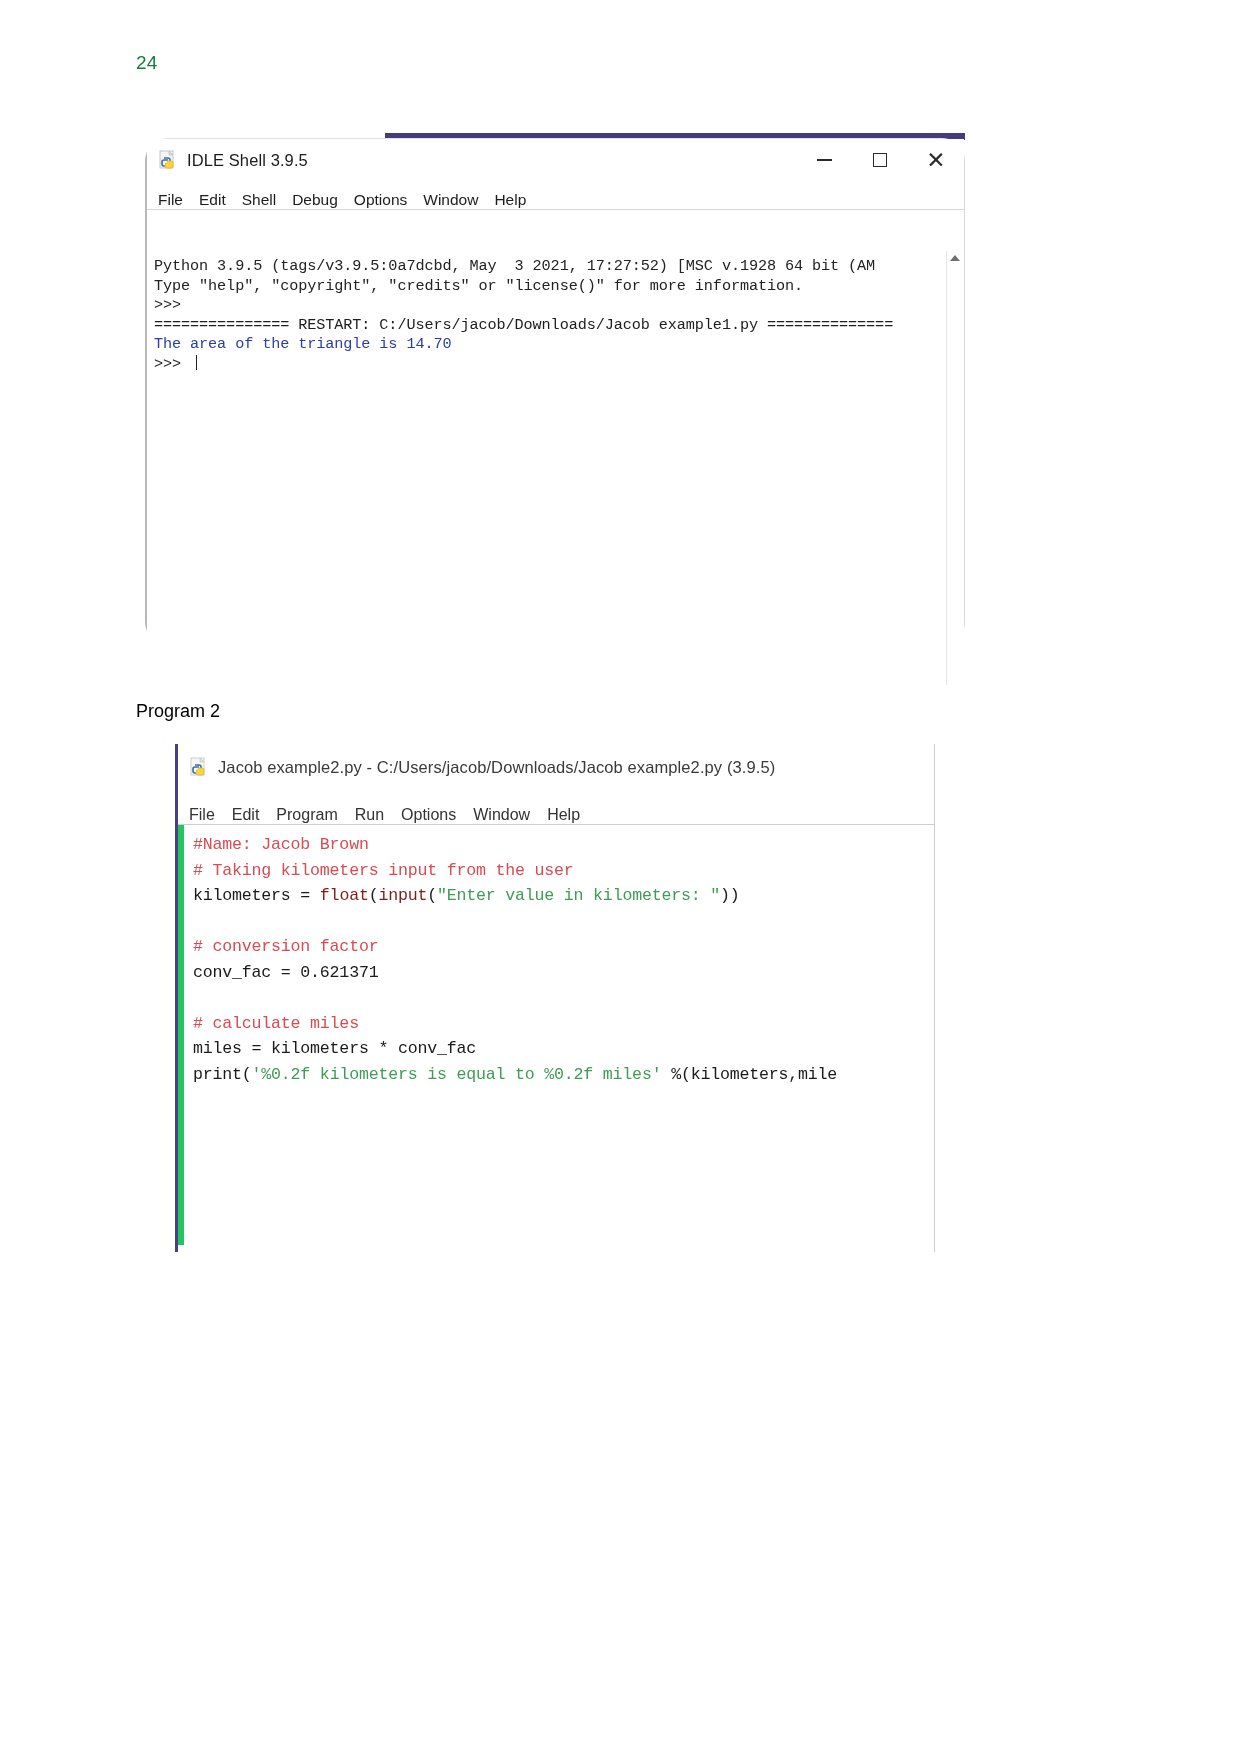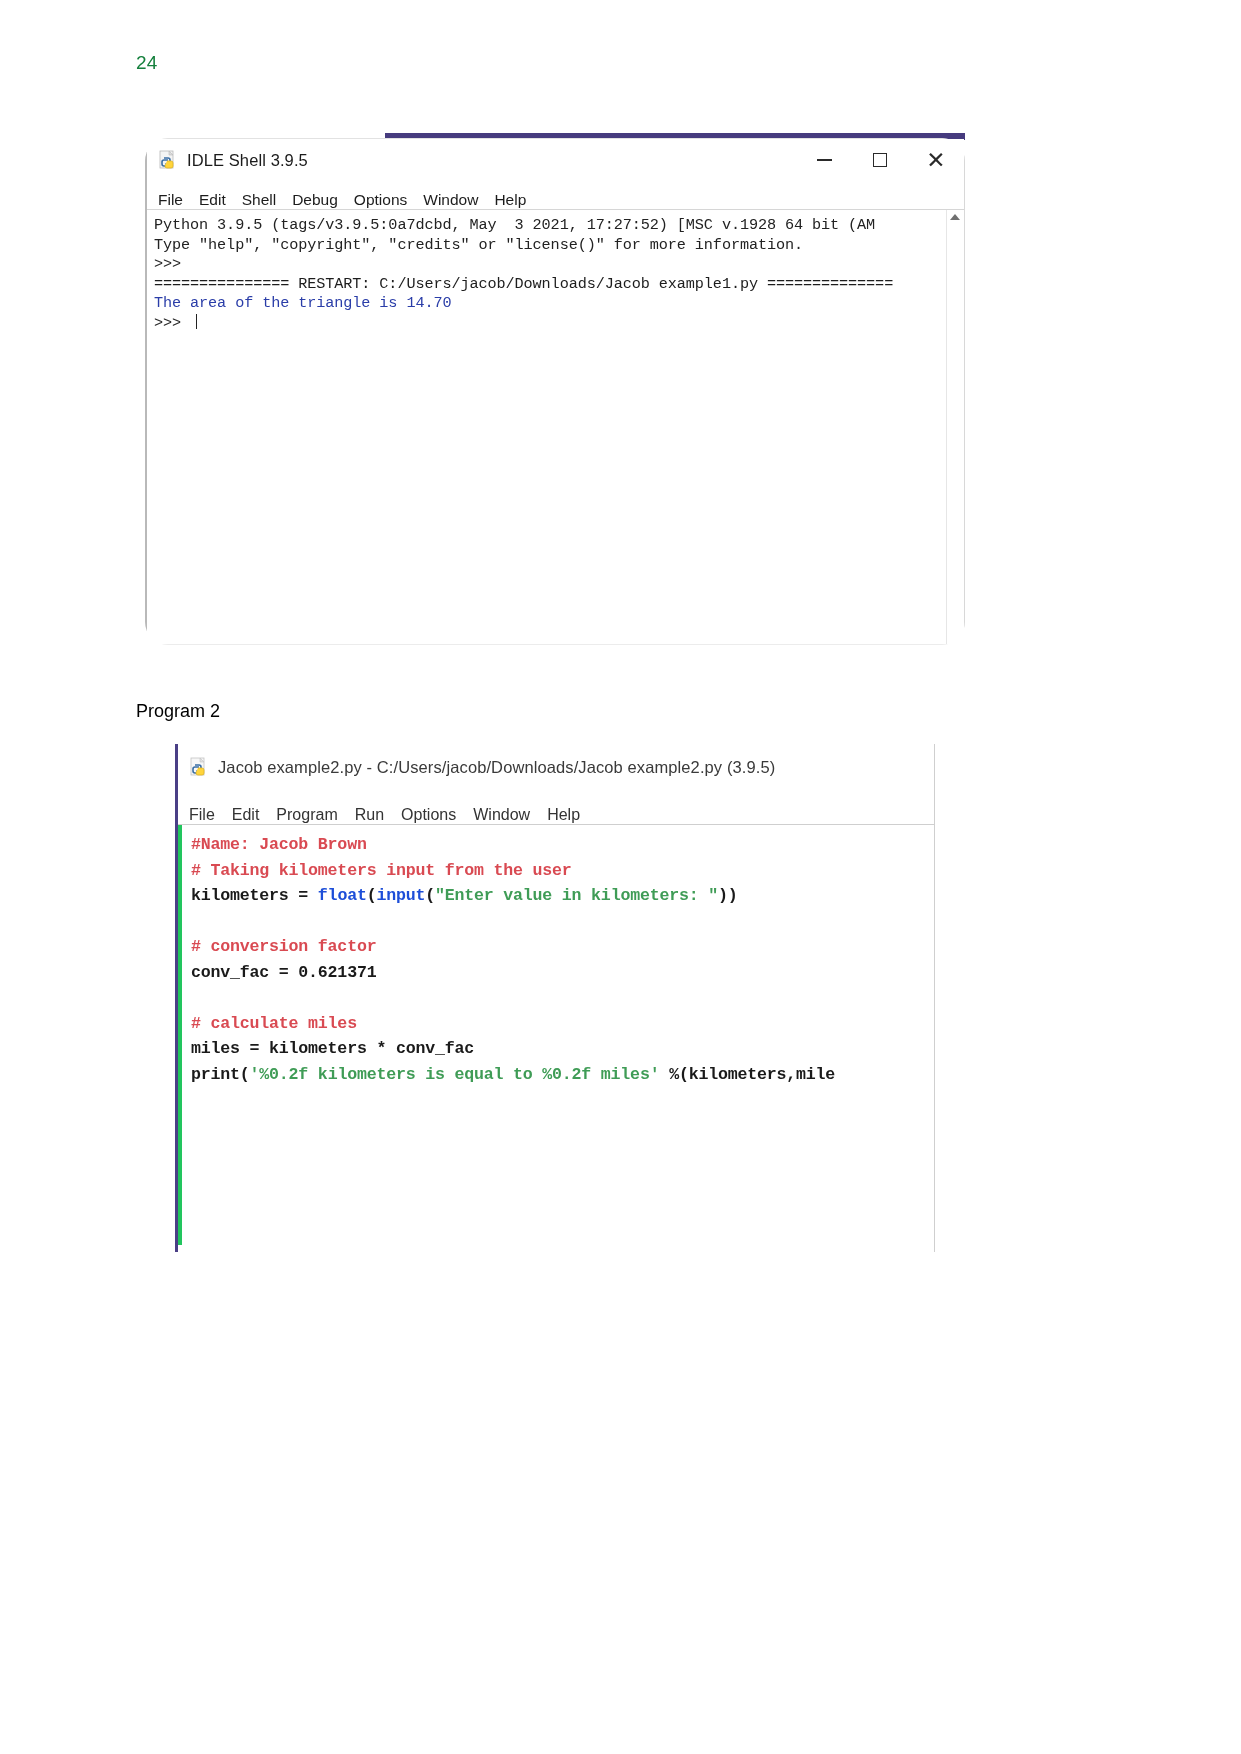--- a/index.html
+++ b/index.html
@@ -139,20 +139,21 @@
     white-space: nowrap;
   }
 
   .console {
     position: relative;
     height: 434px;
     background: #ffffff;
     padding: 6px 0 0 7px;
     box-sizing: border-box;
     overflow: hidden;
+    margin-top: 41px;
   }
   .mono {
     font-family: "Liberation Mono", "DejaVu Sans Mono", monospace;
     font-size: 15.2px;
     line-height: 19.6px;
     white-space: pre;
     color: #222222;
     letter-spacing: -0.1px;
   }
   .c-prompt { color: #2b2b2b; }
@@ -236,34 +237,33 @@
     color: #333333;
     margin-right: 17px;
   }
   .code-area {
     position: relative;
     height: 420px;
     background: #ffffff;
     padding: 7px 0 0 9px;
     box-sizing: border-box;
     overflow: hidden;
-    border-left: 4px solid #22c55e;
-    font-weight: bold;
+    border-left: 6px solid #22c55e;
   }
   .code-line {
     font-family: "Liberation Mono", "DejaVu Sans Mono", monospace;
     font-size: 16.6px;
     line-height: 25.5px;
     white-space: pre;
     color: #1a1a1a;
     letter-spacing: -0.2px;
   }
   .tok-comment { color: #d94a52; }
   .tok-string  { color: #3f9c56; }
-  .tok-builtin { color: #1d4ed8; }
+  .tok-builtin { color: #7f1d1d; }
   .tok-plain   { color: #1a1a1a; }
 </style>
 </head>
 <body>
 
 <div class="page-number">24</div>
 
 <div id="shell-top-band"></div>
 
 <div class="window" id="shell-window">

